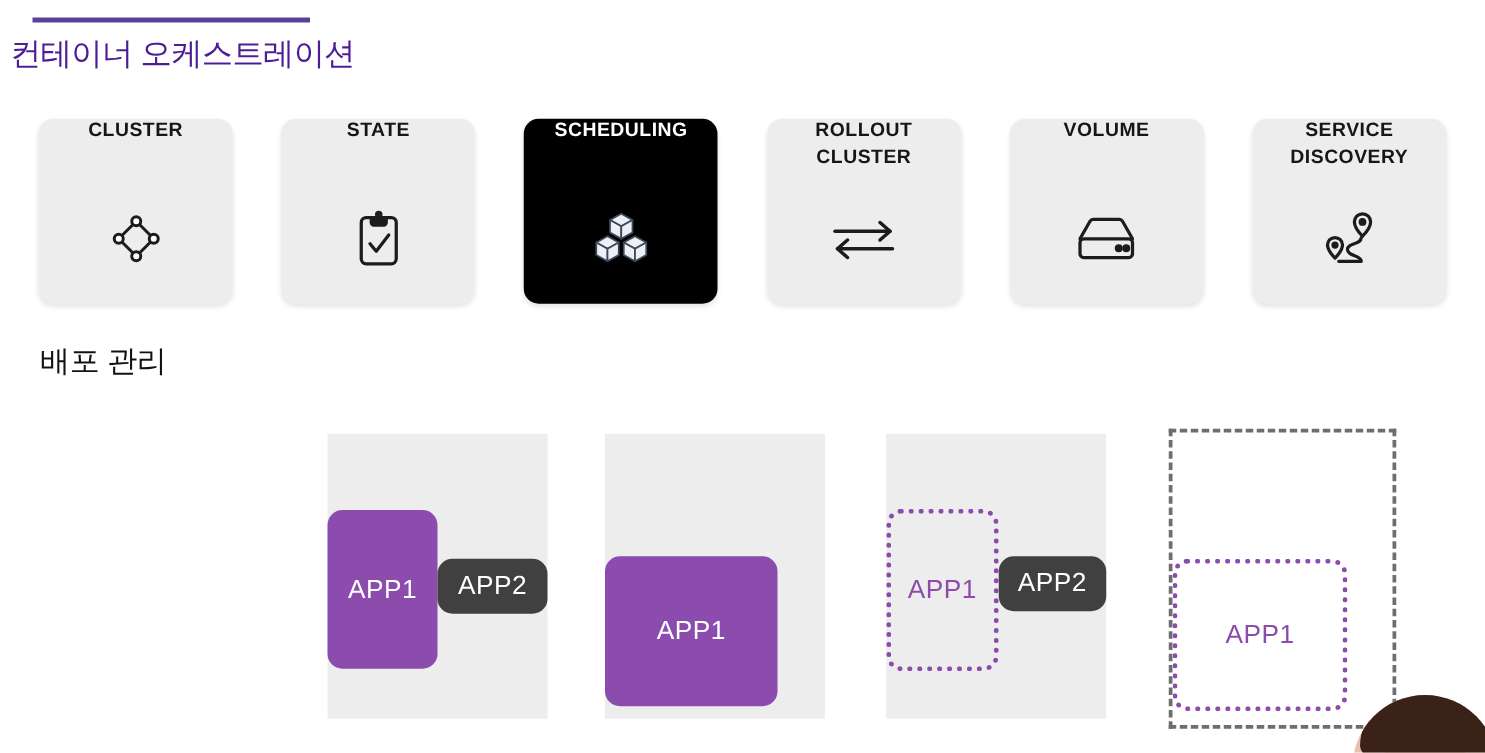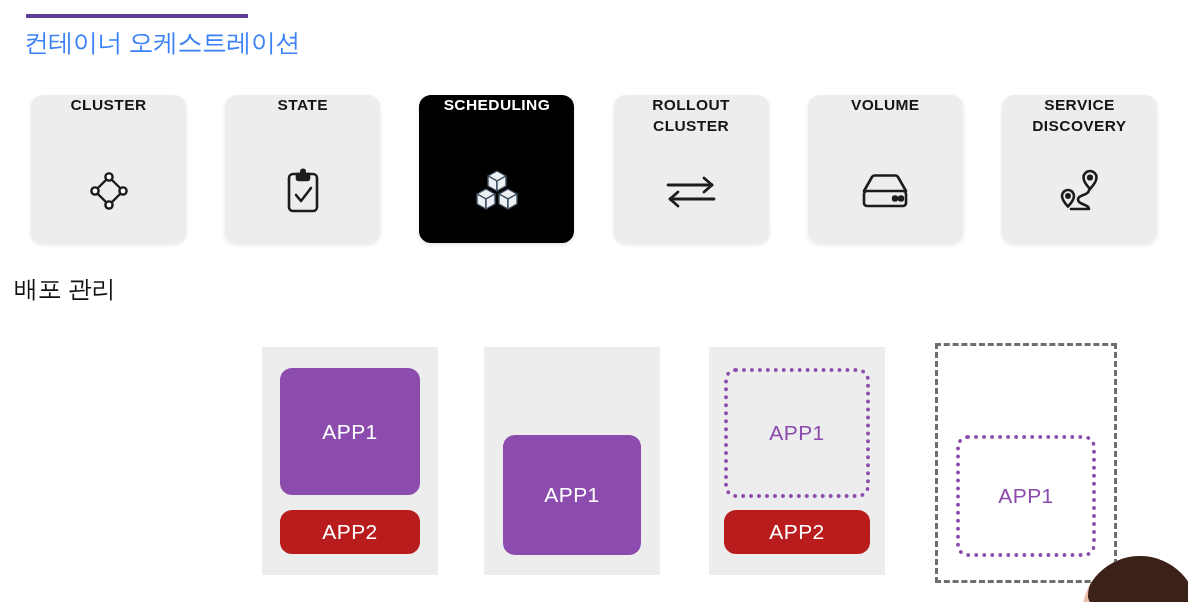--- a/index.html
+++ b/index.html
@@ -19,25 +19,25 @@
   #title-rule {
     position: absolute;
     left: 26px;
     top: 14px;
     width: 222px;
     height: 4px;
     background: #5c3f97;
   }
   #page-title {
     position: absolute;
-    left: 24px;
+    left: 8px;
     top: 26px;
     font-size: 25px;
     font-weight: 400;
-    color: #3b82f6;
+    color: #4c1d95;
     letter-spacing: -0.5px;
     white-space: nowrap;
   }
 
   
   #concept-strip {
     position: absolute;
     left: 31px;
     top: 95px;
     width: 1126px;
@@ -80,21 +80,21 @@
     height: 52px;
     display: flex;
     align-items: center;
     justify-content: center;
   }
   .card-icon svg { display: block; }
 
   
   #section-subtitle {
     position: absolute;
-    left: 14px;
+    left: 32px;
     top: 273px;
     font-size: 24px;
     font-weight: 400;
     color: #111111;
     letter-spacing: -0.3px;
     white-space: nowrap;
   }
 
   
   #deploy-row {
@@ -105,21 +105,20 @@
     height: 230px;
   }
   .deploy-panel {
     position: absolute;
     top: 0;
     width: 176px;
     height: 228px;
     background: #ededee;
     box-sizing: border-box;
     display: flex;
-    flex-direction: column;
     align-items: center;
   }
   .deploy-panel.ghost-panel {
     background: #ffffff;
     border: 3px dashed #6e6e6e;
     height: 240px;
     top: -4px;
   }
   .app-box {
     box-sizing: border-box;
@@ -129,21 +128,21 @@
     justify-content: center;
     font-size: 21px;
     font-weight: 400;
     letter-spacing: 0.4px;
   }
   .app-purple {
     background: #8b4cad;
     color: #ffffff;
   }
   .app-blue {
-    background: #b91c1c;
+    background: #404040;
     color: #ffffff;
   }
   .app-ghost {
     background: transparent;
     border: 4px dotted #8b4cad;
     color: #8b4cad;
   }
 
   
   #panel-1 { left: 0; }

